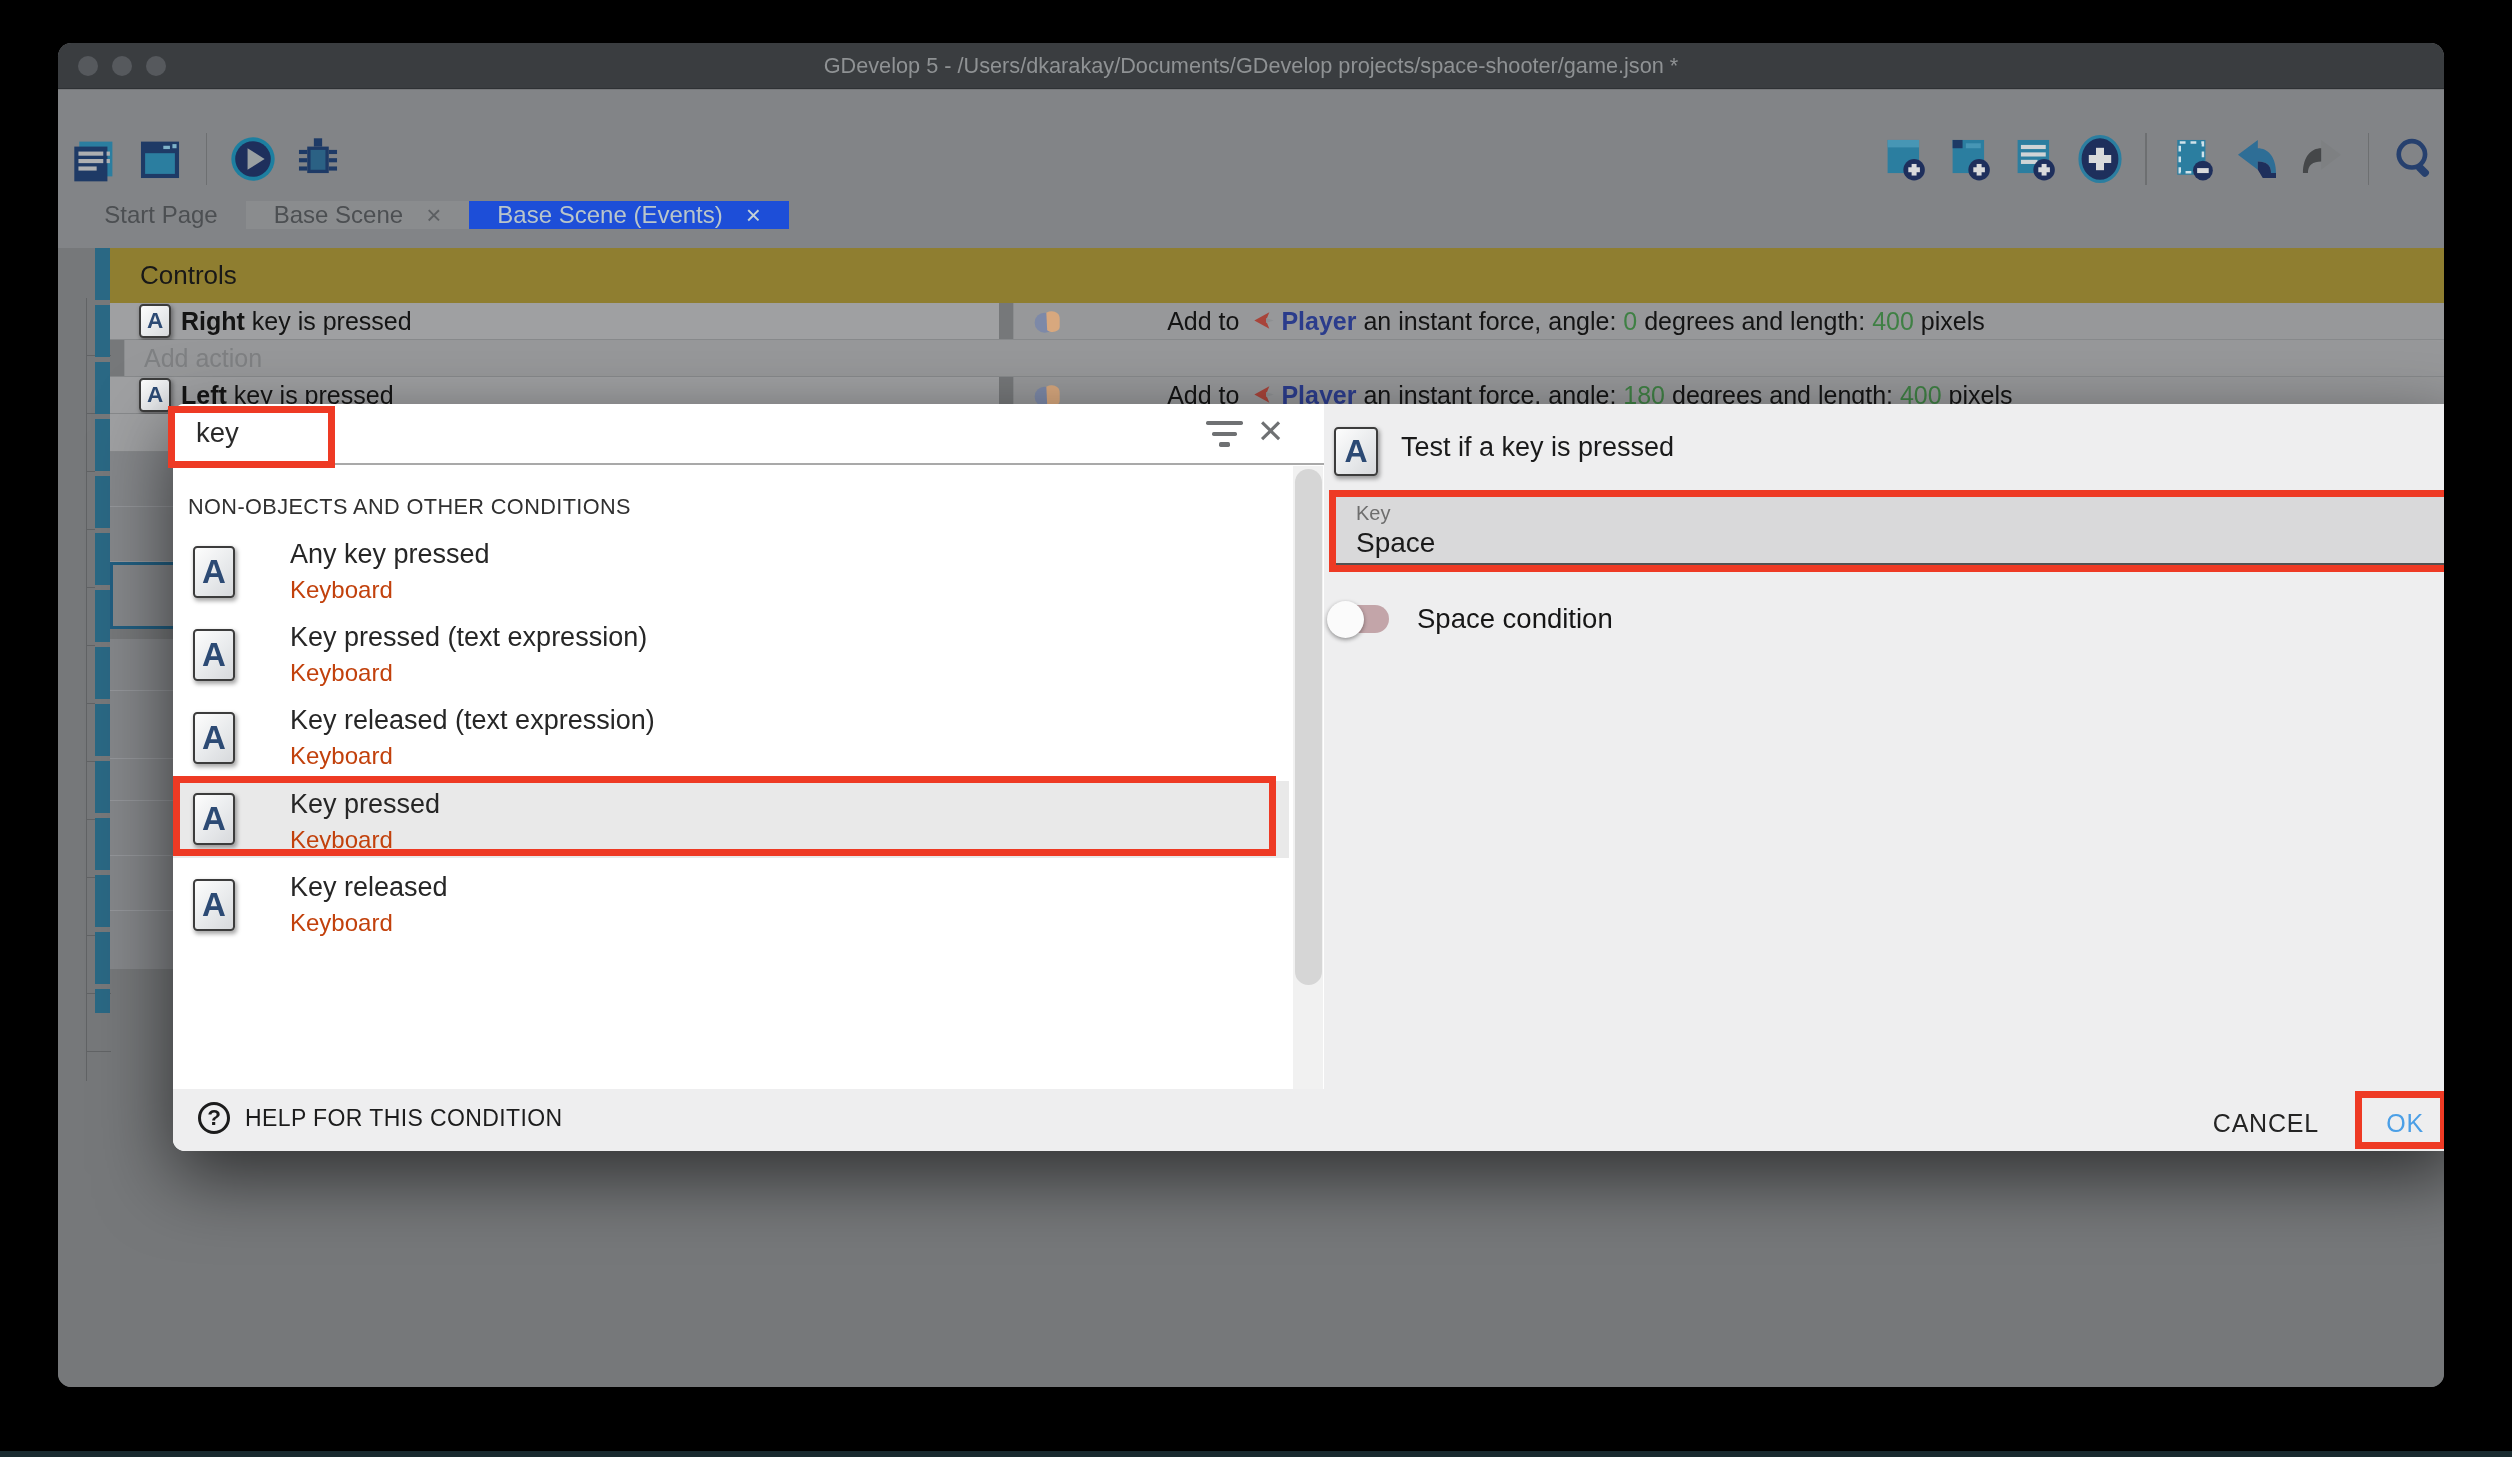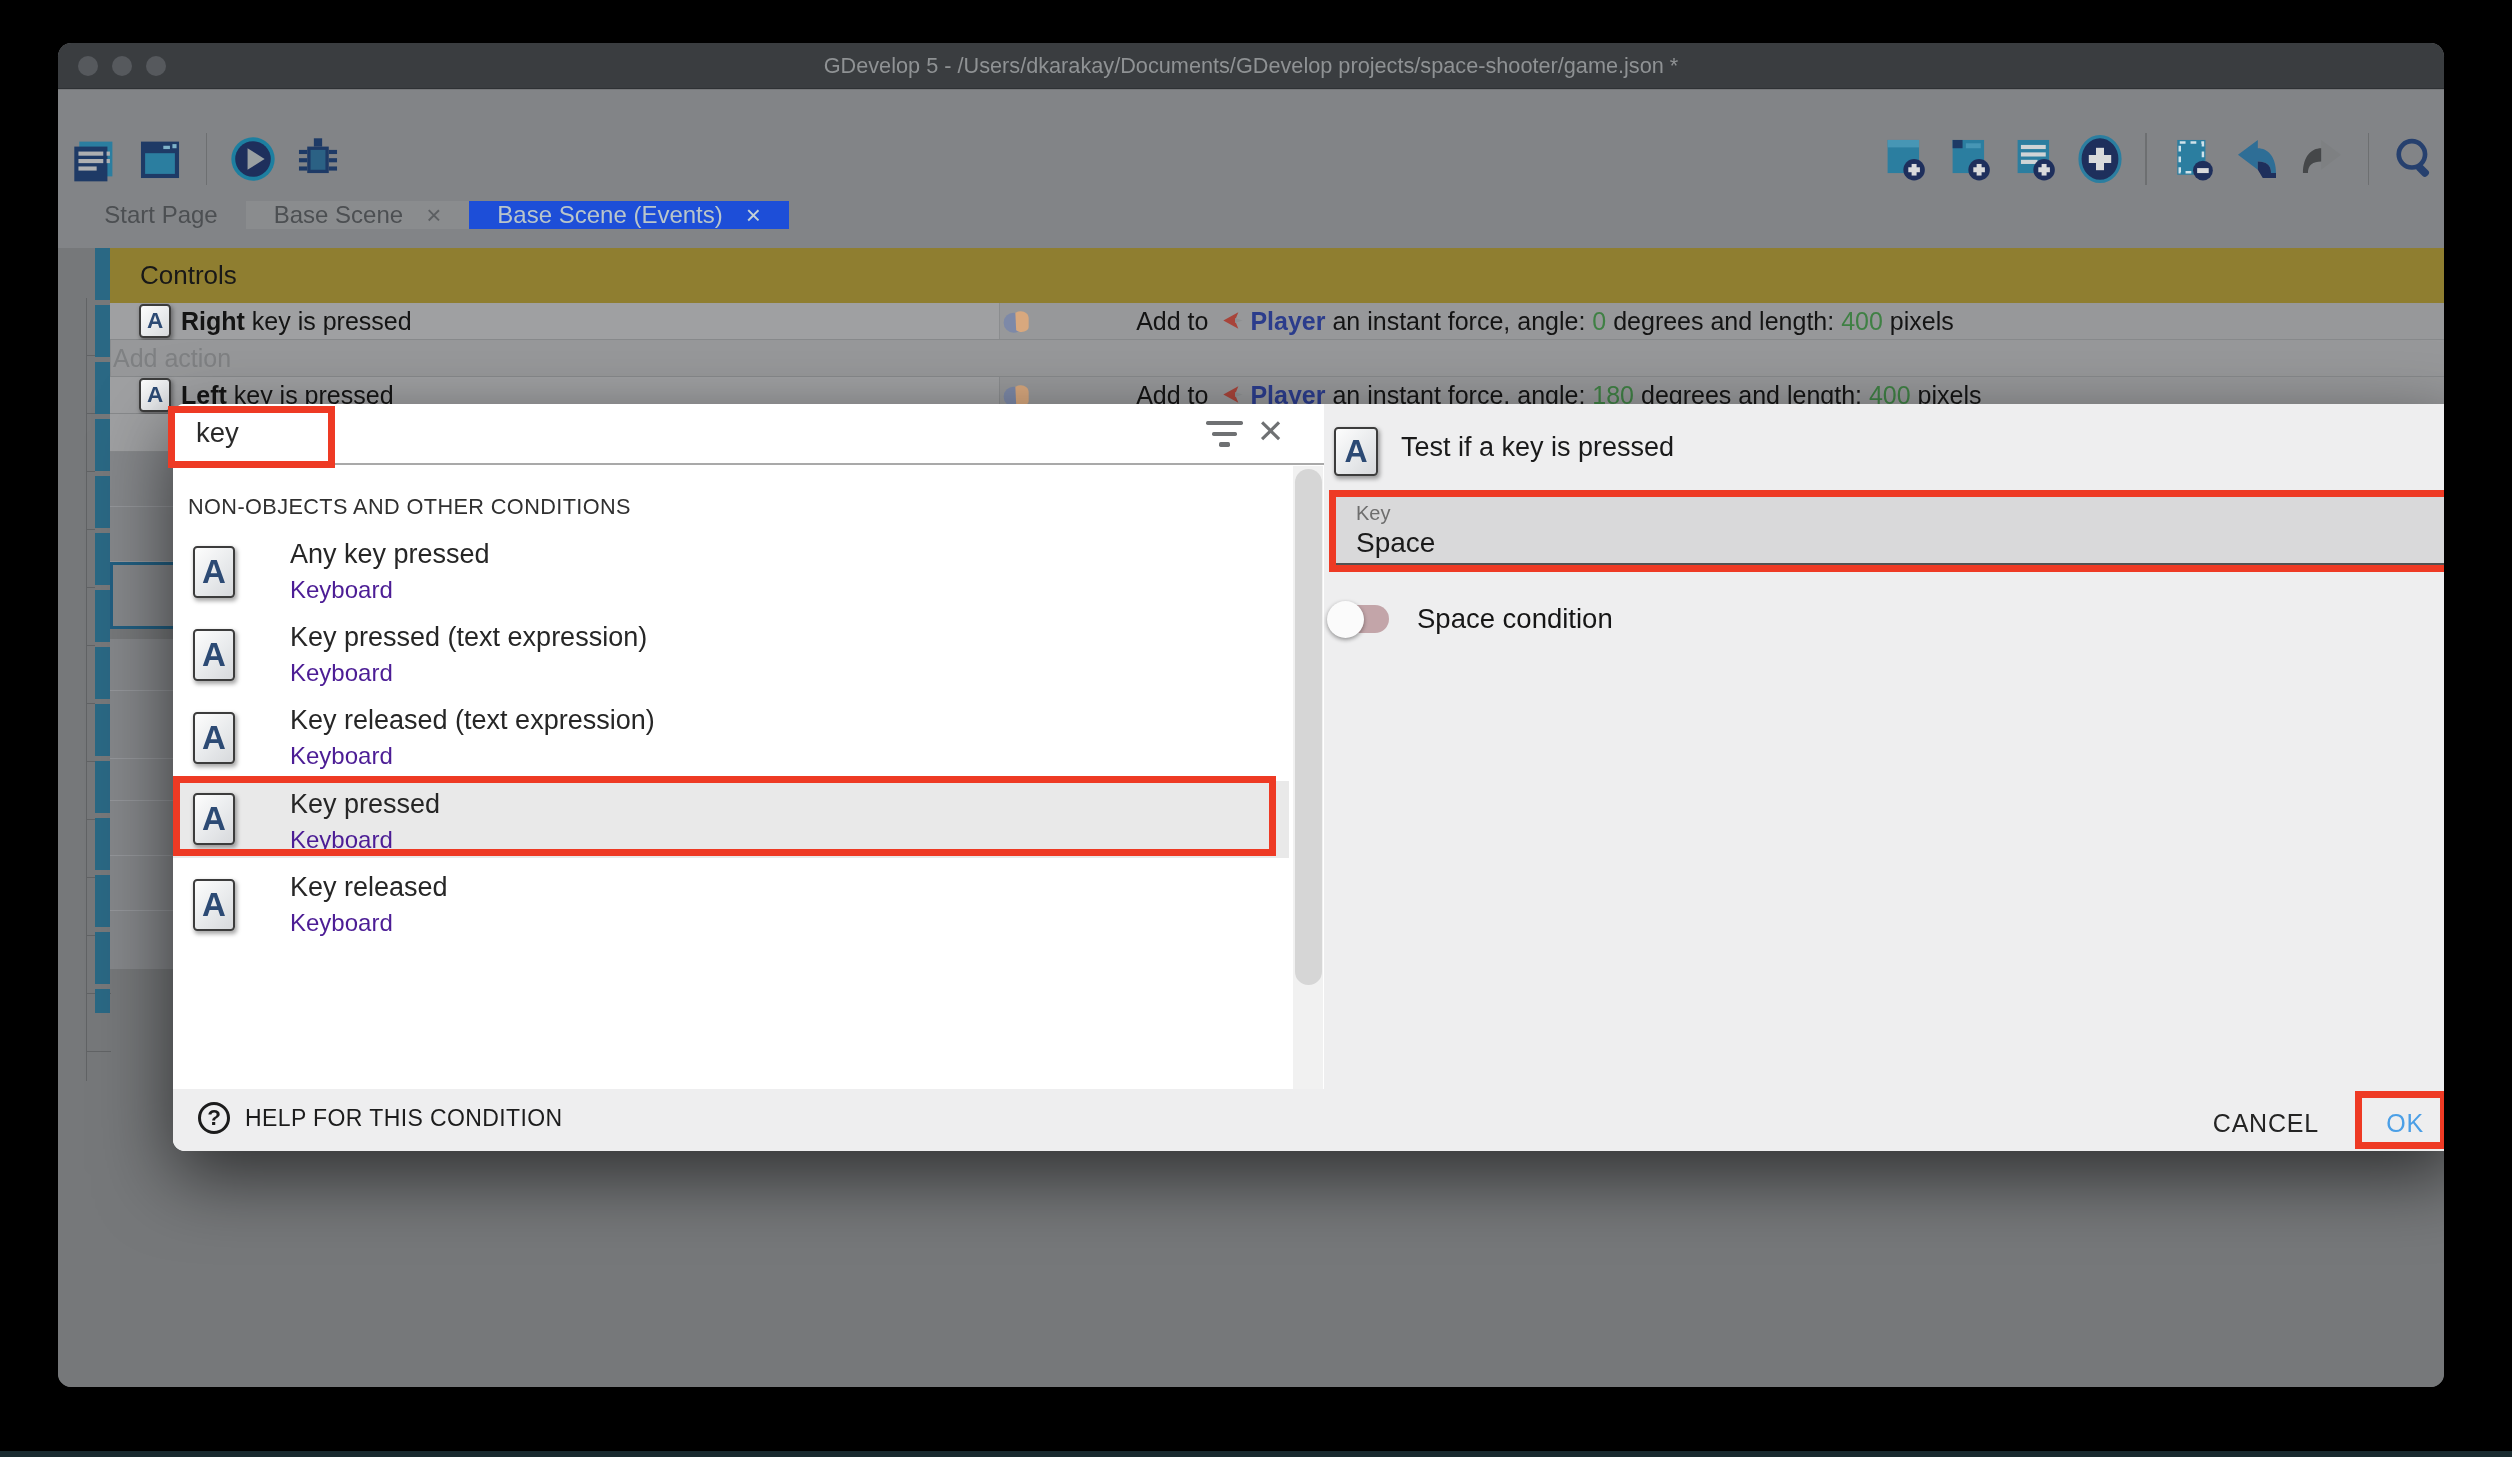--- a/index.html
+++ b/index.html
@@ -35,21 +35,21 @@
   .tree-v{position:absolute;left:27.5px;top:50px;width:1.7px;height:783px;background:#616365;z-index:1;}
   .tree-stubs{position:absolute;left:27.5px;top:50px;width:25px;height:785px;z-index:1;
               background:repeating-linear-gradient(to bottom,transparent 0 57px,#616365 57px 58px);}
   .blue-strip{position:absolute;left:37px;top:0;width:15px;height:765px;z-index:1;
               background:repeating-linear-gradient(to bottom,#2a6884 0 52px,#76787a 52px 57px);}
   .controls-bar{position:absolute;left:52px;top:0;right:0;height:55px;background:#8f7e30;color:#181818;
                 font-size:26px;display:flex;align-items:center;padding-left:30px;box-sizing:border-box;z-index:1;}
   .rows{position:absolute;left:52px;top:55px;right:0;z-index:1;}
   .erow{display:flex;border-bottom:1.7px solid #87898b;box-sizing:border-box;}
   .ccell{width:889px;display:flex;align-items:center;padding-left:29px;box-sizing:border-box;white-space:pre;}
-  .acell{flex:1;display:flex;align-items:center;padding-left:2px;box-sizing:border-box;border-left:1.7px solid #8b8d8f;white-space:pre;}
+  .acell{flex:1;display:flex;align-items:center;padding-left:19px;box-sizing:border-box;border-left:1.7px solid #8b8d8f;white-space:pre;margin-left:14px;}
   .erow.light .ccell{background:#9fa0a2;}
   .erow.light .acell{background:#97989a;}
   .erow.dark{background:#85878a;border-bottom:1.7px solid #94969a;}
   .erow .txt{font-size:25px;color:#141414;}
   .erow .param{font-weight:bold;}
   .obj{font-weight:bold;color:#2b3c8c;}
   .num{color:#3f8044;}
   .placeholder{font-size:25px;color:#7f8183;}
   .outline-row{border:3.3px solid #215e80 !important;background:#898b8e;}
   .spacer-row{background:#76787a;border:none;}
@@ -85,21 +85,21 @@
   .filter-icon i:nth-child(3){width:11.7px;margin-left:12.5px;}
   .close-icon{position:absolute;left:1085px;top:5px;font-size:43px;color:#6f7173;line-height:1;}
   .scrollbar{position:absolute;left:1120px;top:62px;width:30px;height:623px;background:#f1f1f1;}
   .scroll-thumb{position:absolute;left:1.7px;top:3.3px;width:27px;height:516px;background:#d6d6d6;border-radius:13.3px;}
 
   .sec-header{position:absolute;left:15px;top:90px;font-size:21.7px;color:#303030;letter-spacing:0.4px;}
   .litem{position:absolute;left:0;width:1116px;height:83px;}
   .litem.selected{background:#e9e9e9;}
   .litem .aicon{position:absolute;left:20px;top:15px;}
   .litem .lt{position:absolute;left:117px;top:8.3px;font-size:27px;color:#262626;}
-  .litem .ls{position:absolute;left:117px;top:45px;font-size:24px;color:#4c1d95;text-align:right;}
+  .litem .ls{position:absolute;left:117px;top:45px;font-size:24px;color:#c2410c;text-align:right;}
 
   .help-link{position:absolute;left:25px;top:13.3px;display:flex;align-items:center;gap:15px;}
   .qicon{width:32px;height:32px;border:3.3px solid #1c1c1c;border-radius:50%;display:flex;align-items:center;justify-content:center;
          font-size:22.5px;font-weight:bold;color:#1c1c1c;box-sizing:border-box;}
   .help-label{font-size:23px;color:#1c1c1c;letter-spacing:0.4px;}
   .cancel-btn{position:absolute;right:142px;top:20px;font-size:25px;color:#242424;letter-spacing:0.8px;}
   .ok-anno{right:14px;top:1.7px;width:92px;height:58px;}
   .ok-btn{position:absolute;right:37px;top:20px;font-size:25px;color:#4b9fe6;letter-spacing:0.8px;z-index:31;}
 
   .dtitle-icon{position:absolute;left:10px;top:23px;}

